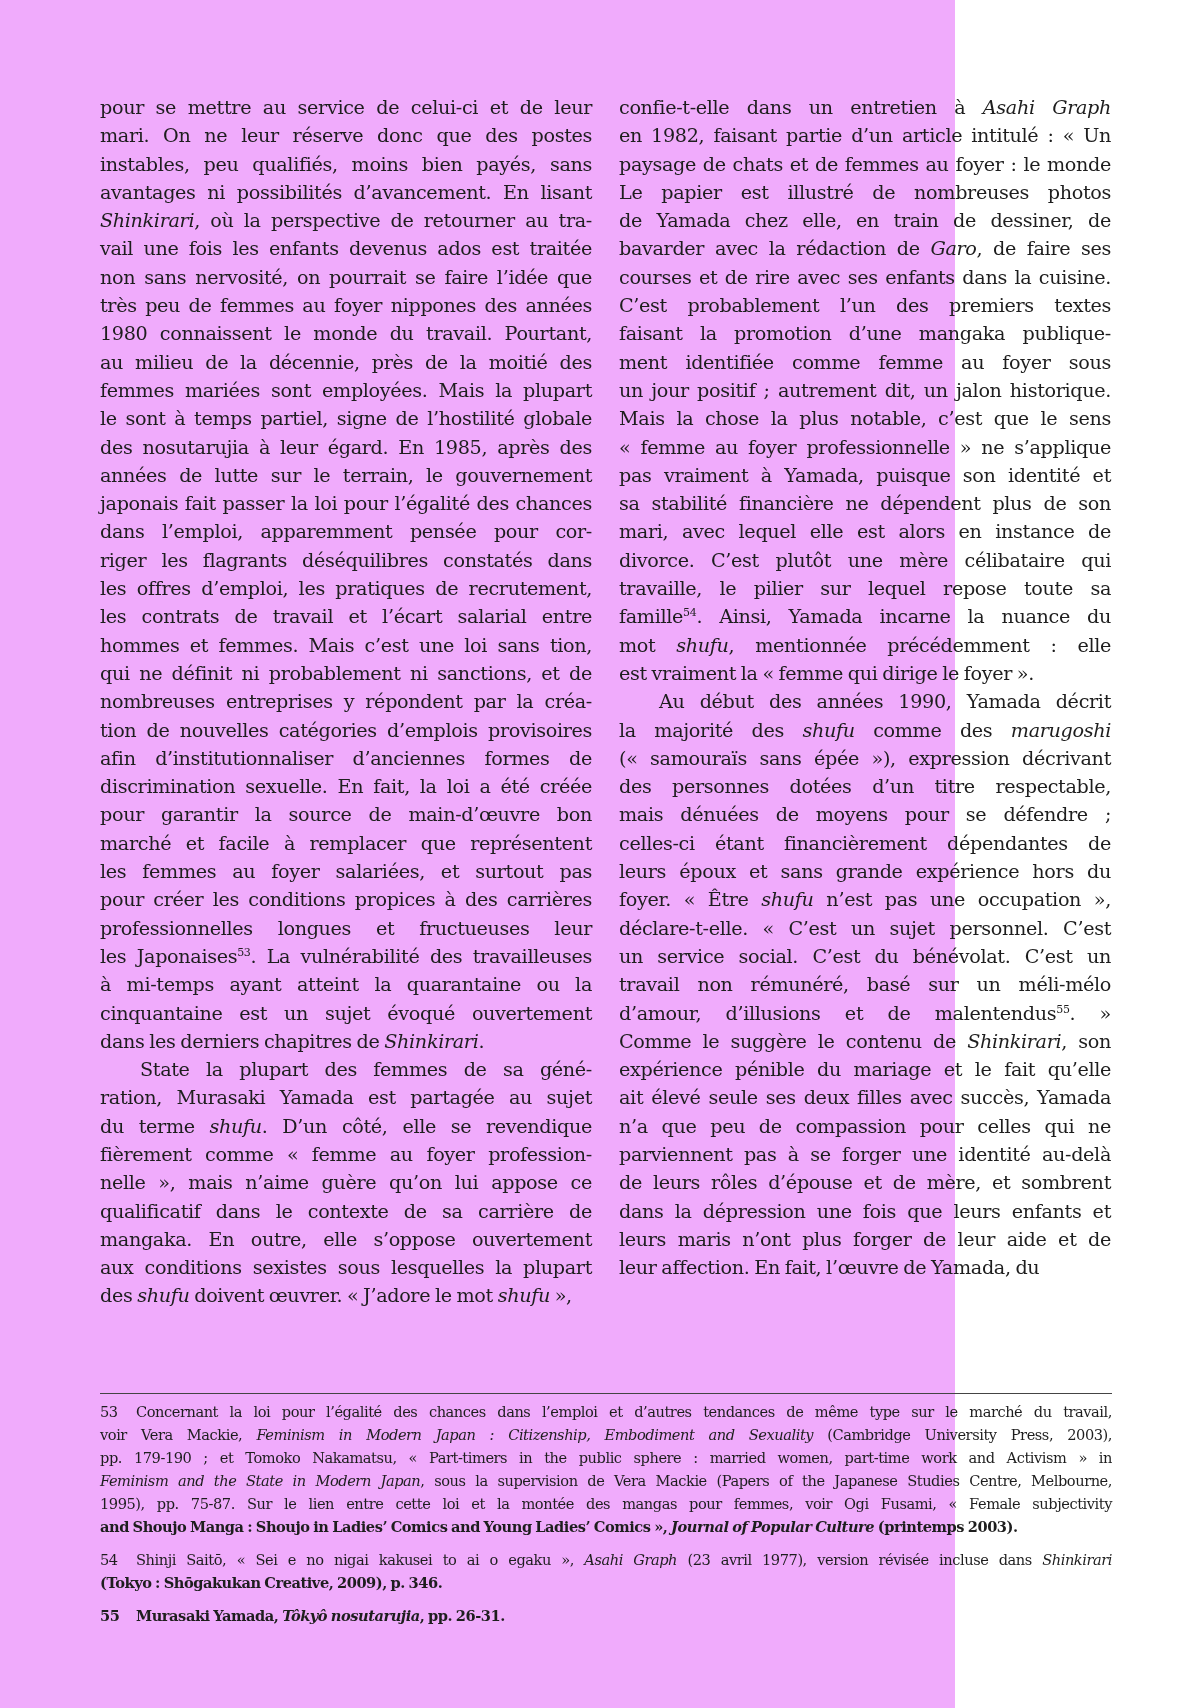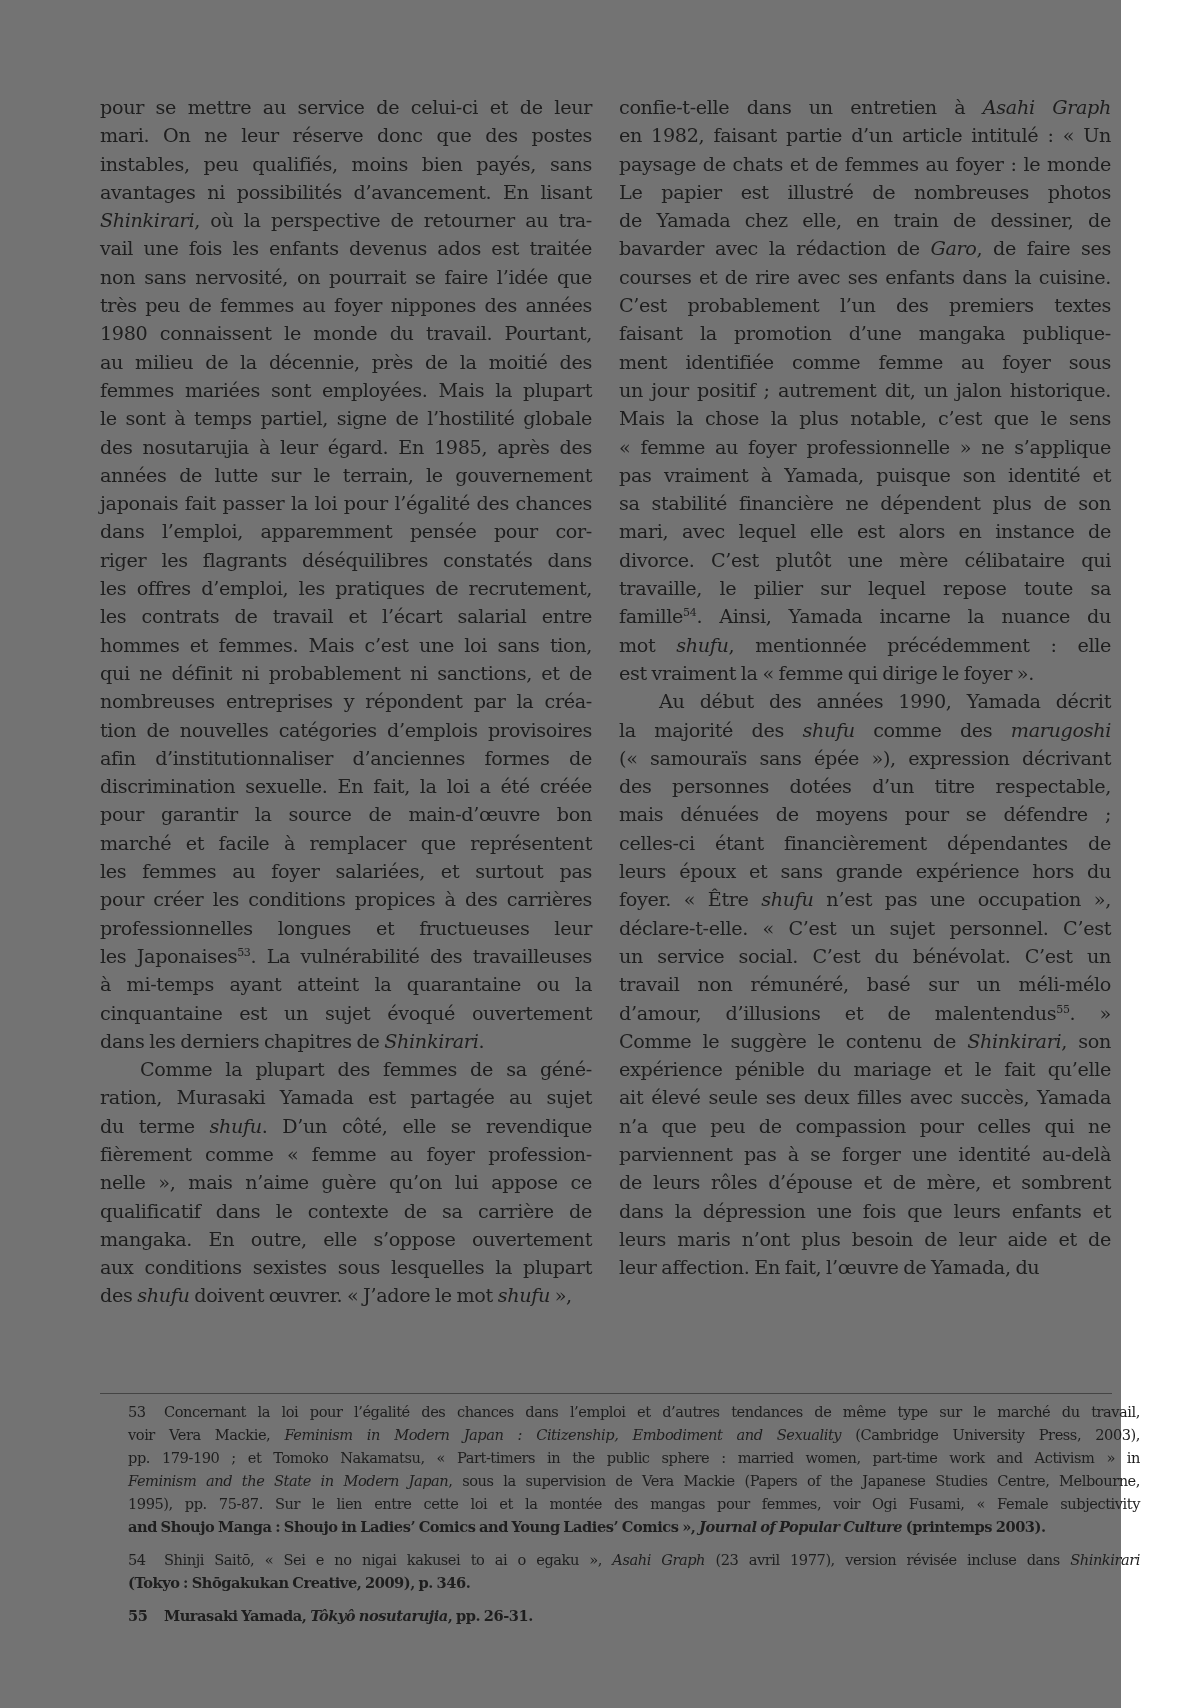--- a/index.html
+++ b/index.html
@@ -1,30 +1,30 @@
 <!DOCTYPE html>
 <html><head>
 <meta charset="utf-8">
 <style>
   html, body { margin: 0; padding: 0; background: #ffffff; }
   body { width: 1200px; height: 1708px; position: relative; overflow: hidden; color: #1e1e1e; }
-  .page { position: absolute; left: 0; top: 0; width: 1121px; height: 1708px; background: #737373; }
+  .page { position: absolute; left: 0; top: 0; width: 955px; height: 1708px; background: #f0abfc; }
   .col { position: absolute; top: 94px; width: 492px; font-family: "DejaVu Serif", serif; font-size: 19.2px; }
   .col-left { left: 100px; }
   .col-right { left: 619px; }
   .line {
     display: block; height: 28.3px; line-height: 28.3px; white-space: nowrap;
     text-align: justify; text-align-last: justify; letter-spacing: -0.35px; word-spacing: -1px;
   }
   .line.last { text-align-last: left; }
   .line.indent { padding-left: 40px; }
   .i { font-style: italic; }
   sup { font-size: 11px; line-height: 0; vertical-align: 7px; }
   .rule { position: absolute; left: 100px; top: 1393px; width: 1012px; height: 0; border-top: 1.5px solid #444; }
-  .notes { position: absolute; left: 100px; top: 1400px; width: 1012px; font-family: "DejaVu Serif", serif; font-size: 14.6px; margin-left: 28px; }
+  .notes { position: absolute; left: 100px; top: 1400px; width: 1012px; font-family: "DejaVu Serif", serif; font-size: 14.6px; }
   .note-line {
     display: block; height: 23px; line-height: 23px; white-space: nowrap;
     text-align: justify; text-align-last: justify; letter-spacing: -0.45px; word-spacing: -1px;
   }
   .note-line.last { text-align-last: left; font-weight: bold; }
   .note { margin-bottom: 10px; }
   .num { display: inline-block; width: 36px; }
 </style>
 </head>
 <body>
@@ -58,21 +58,21 @@
       <div class="line"><span>discrimination sexuelle. En fait, la loi a été créée</span></div>
       <div class="line"><span>pour garantir la source de main-d’œuvre bon</span></div>
       <div class="line"><span>marché et facile à remplacer que représentent</span></div>
       <div class="line"><span>les femmes au foyer salariées, et surtout pas</span></div>
       <div class="line"><span>pour créer les conditions propices à des carrières</span></div>
       <div class="line"><span>professionnelles longues et fructueuses leur</span></div>
       <div class="line"><span>les Japonaises</span><sup>53</sup><span>. La vulnérabilité des travailleuses</span></div>
       <div class="line"><span>à mi-temps ayant atteint la quarantaine ou la</span></div>
       <div class="line"><span>cinquantaine est un sujet évoqué ouvertement</span></div>
       <div class="line last"><span>dans les derniers chapitres de </span><span class="i">Shinkirari</span><span>.</span></div>
-      <div class="line indent"><span>Comme la plupart des femmes de sa géné-</span></div>
+      <div class="line indent"><span>State la plupart des femmes de sa géné-</span></div>
       <div class="line"><span>ration, Murasaki Yamada est partagée au sujet</span></div>
       <div class="line"><span>du terme </span><span class="i">shufu</span><span>. D’un côté, elle se revendique</span></div>
       <div class="line"><span>fièrement comme « femme au foyer profession-</span></div>
       <div class="line"><span>nelle », mais n’aime guère qu’on lui appose ce</span></div>
       <div class="line"><span>qualificatif dans le contexte de sa carrière de</span></div>
       <div class="line"><span>mangaka. En outre, elle s’oppose ouvertement</span></div>
       <div class="line"><span>aux conditions sexistes sous lesquelles la plupart</span></div>
       <div class="line last"><span>des </span><span class="i">shufu</span><span> doivent œuvrer. « J’adore le mot </span><span class="i">shufu</span><span> »,</span></div>
     </div>
   <div class="col col-right" id="col-right">
@@ -109,21 +109,21 @@
       <div class="line"><span>un service social. C’est du bénévolat. C’est un</span></div>
       <div class="line"><span>travail non rémunéré, basé sur un méli-mélo</span></div>
       <div class="line"><span>d’amour, d’illusions et de malentendus</span><sup>55</sup><span>. »</span></div>
       <div class="line"><span>Comme le suggère le contenu de </span><span class="i">Shinkirari</span><span>, son</span></div>
       <div class="line"><span>expérience pénible du mariage et le fait qu’elle</span></div>
       <div class="line"><span>ait élevé seule ses deux filles avec succès, Yamada</span></div>
       <div class="line"><span>n’a que peu de compassion pour celles qui ne</span></div>
       <div class="line"><span>parviennent pas à se forger une identité au-delà</span></div>
       <div class="line"><span>de leurs rôles d’épouse et de mère, et sombrent</span></div>
       <div class="line"><span>dans la dépression une fois que leurs enfants et</span></div>
-      <div class="line"><span>leurs maris n’ont plus besoin de leur aide et de</span></div>
+      <div class="line"><span>leurs maris n’ont plus forger de leur aide et de</span></div>
       <div class="line last"><span>leur affection. En fait, l’œuvre de Yamada, du</span></div>
     </div>
   <div class="rule"></div>
   <div class="notes" id="notes">
       <div class="note">
         <div class="note-line"><span class="num">53</span><span>Concernant la loi pour l’égalité des chances dans l’emploi et d’autres tendances de même type sur le marché du travail,</span></div>
         <div class="note-line"><span>voir Vera Mackie, </span><span class="i">Feminism in Modern Japan : Citizenship, Embodiment and Sexuality</span><span> (Cambridge University Press, 2003),</span></div>
         <div class="note-line"><span>pp. 179-190 ; et Tomoko Nakamatsu, « Part-timers in the public sphere : married women, part-time work and Activism » in</span></div>
         <div class="note-line"><span class="i">Feminism and the State in Modern Japan</span><span>, sous la supervision de Vera Mackie (Papers of the Japanese Studies Centre, Melbourne,</span></div>
         <div class="note-line"><span>1995), pp. 75-87. Sur le lien entre cette loi et la montée des mangas pour femmes, voir Ogi Fusami, « Female subjectivity</span></div>

